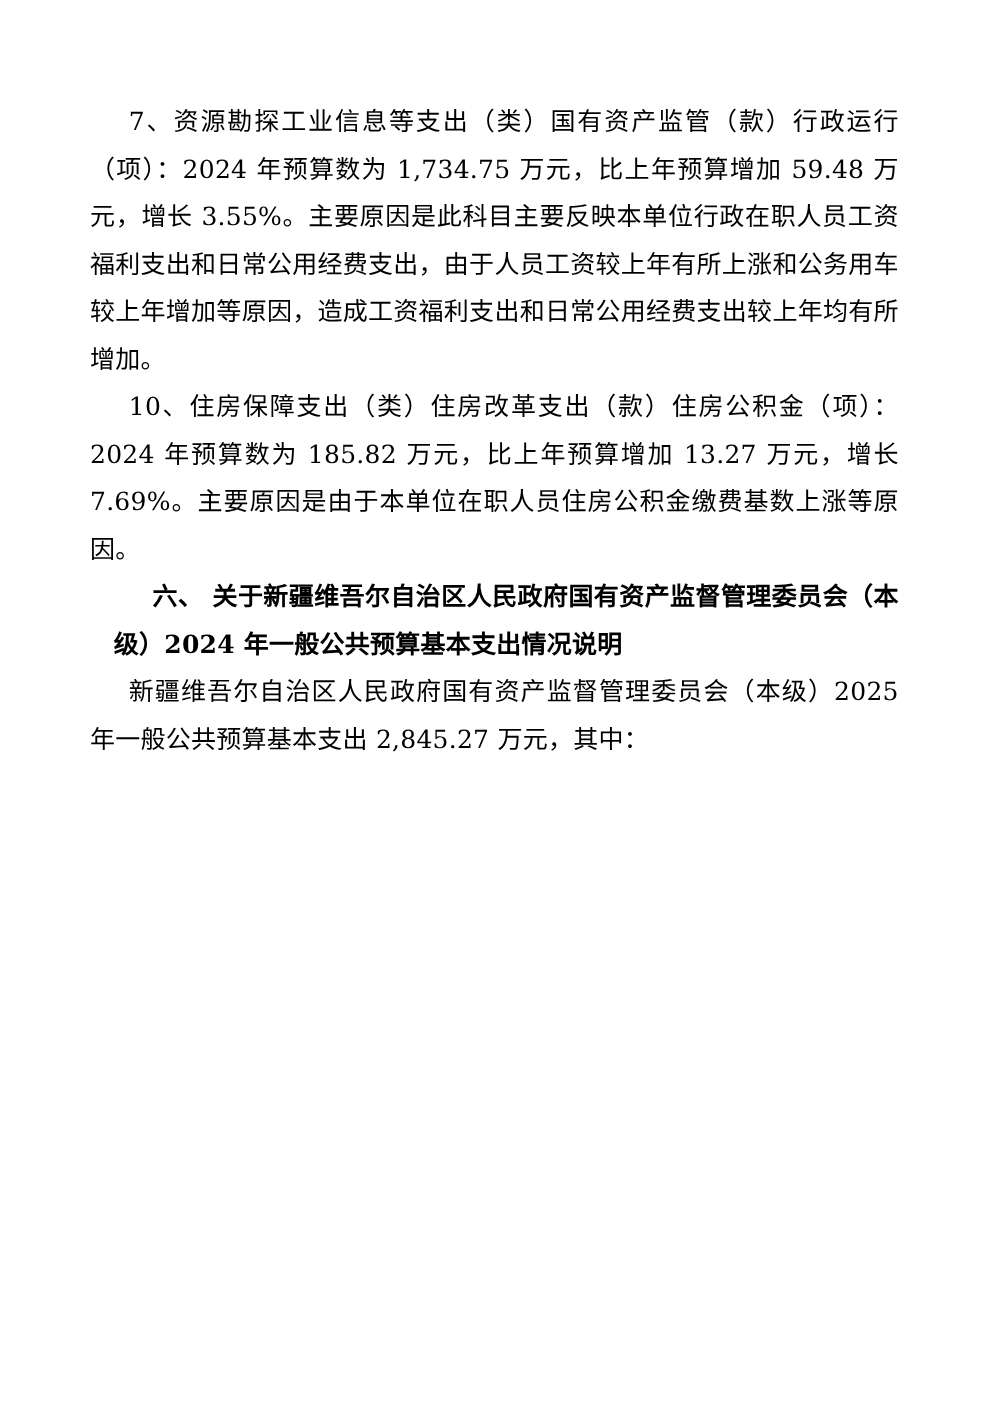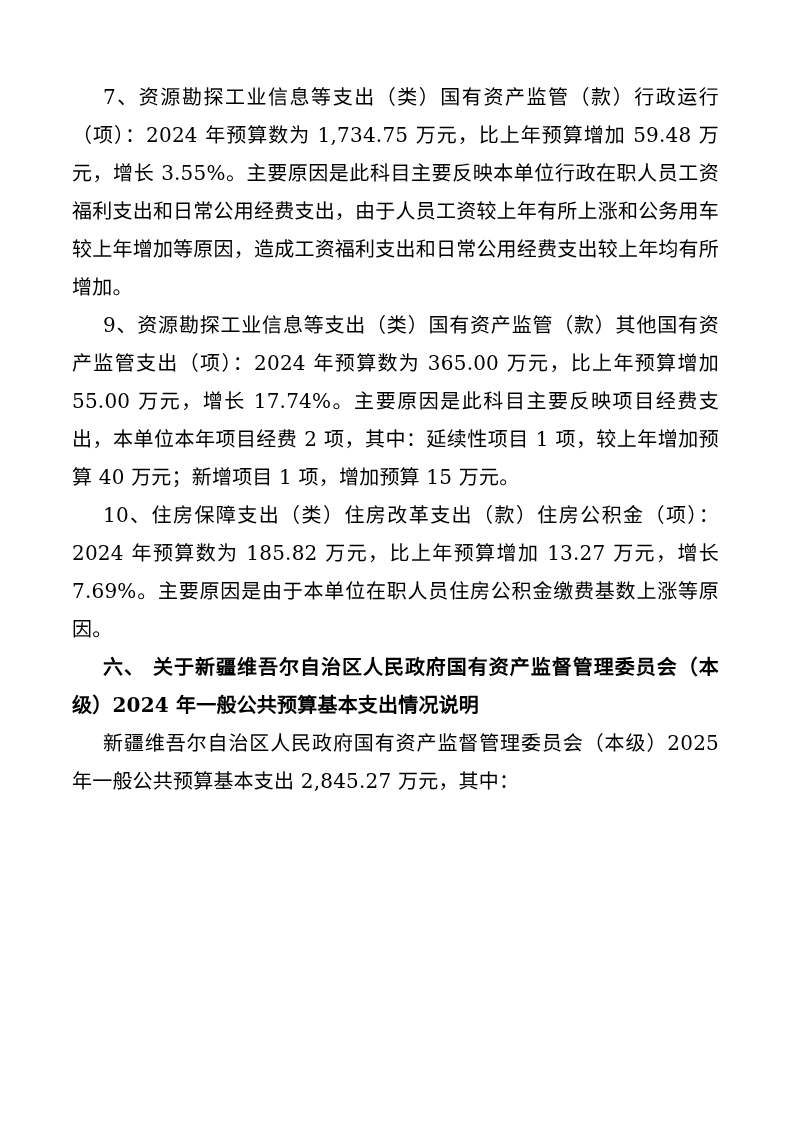--- a/index.html
+++ b/index.html
@@ -25,37 +25,37 @@
   .para {
     margin: 0;
     font-size: 20px;
     line-height: 38px;
     text-align: justify;
     text-indent: 31px;
     letter-spacing: 0.2px;
   }
   .para.heading {
     font-weight: bold;
+    margin-left: 19px;
   }
   .page-footer {
     position: absolute;
     left: 0;
     right: 0;
     top: 1020px;
     text-align: center;
     font-size: 14px;
     font-family: "DejaVu Serif", "Liberation Serif", serif;
     color: #000000;
   }
 </style>
 </head>
 <body>
 
 <div class="page">
   <div class="content">
     <p class="para">7、资源勘探工业信息等支出（类）国有资产监管（款）行政运行（项）：2024 年预算数为 1,734.75 万元，比上年预算增加 59.48 万元，增长 3.55%。主要原因是此科目主要反映本单位行政在职人员工资福利支出和日常公用经费支出，由于人员工资较上年有所上涨和公务用车较上年增加等原因，造成工资福利支出和日常公用经费支出较上年均有所增加。</p>
-    <p class="para">9、资源勘探工业信息等支出（类）国有资产监管（款）其他国有资产监管支出（项）：2024 年预算数为 365.00 万元，比上年预算增加 55.00 万元，增长 17.74%。主要原因是此科目主要反映项目经费支出，本单位本年项目经费 2 项，其中：延续性项目 1 项，较上年增加预算 40 万元；新增项目 1 项，增加预算 15 万元。</p>
     <p class="para">10、住房保障支出（类）住房改革支出（款）住房公积金（项）：2024 年预算数为 185.82 万元，比上年预算增加 13.27 万元，增长 7.69%。主要原因是由于本单位在职人员住房公积金缴费基数上涨等原因。</p>
     <p class="para heading">六、 关于新疆维吾尔自治区人民政府国有资产监督管理委员会（本级）2024 年一般公共预算基本支出情况说明</p>
     <p class="para">新疆维吾尔自治区人民政府国有资产监督管理委员会（本级）2025 年一般公共预算基本支出 2,845.27 万元，其中：</p>
   </div>
   <div class="page-footer">22</div>
 </div>
 
 </body></html>

